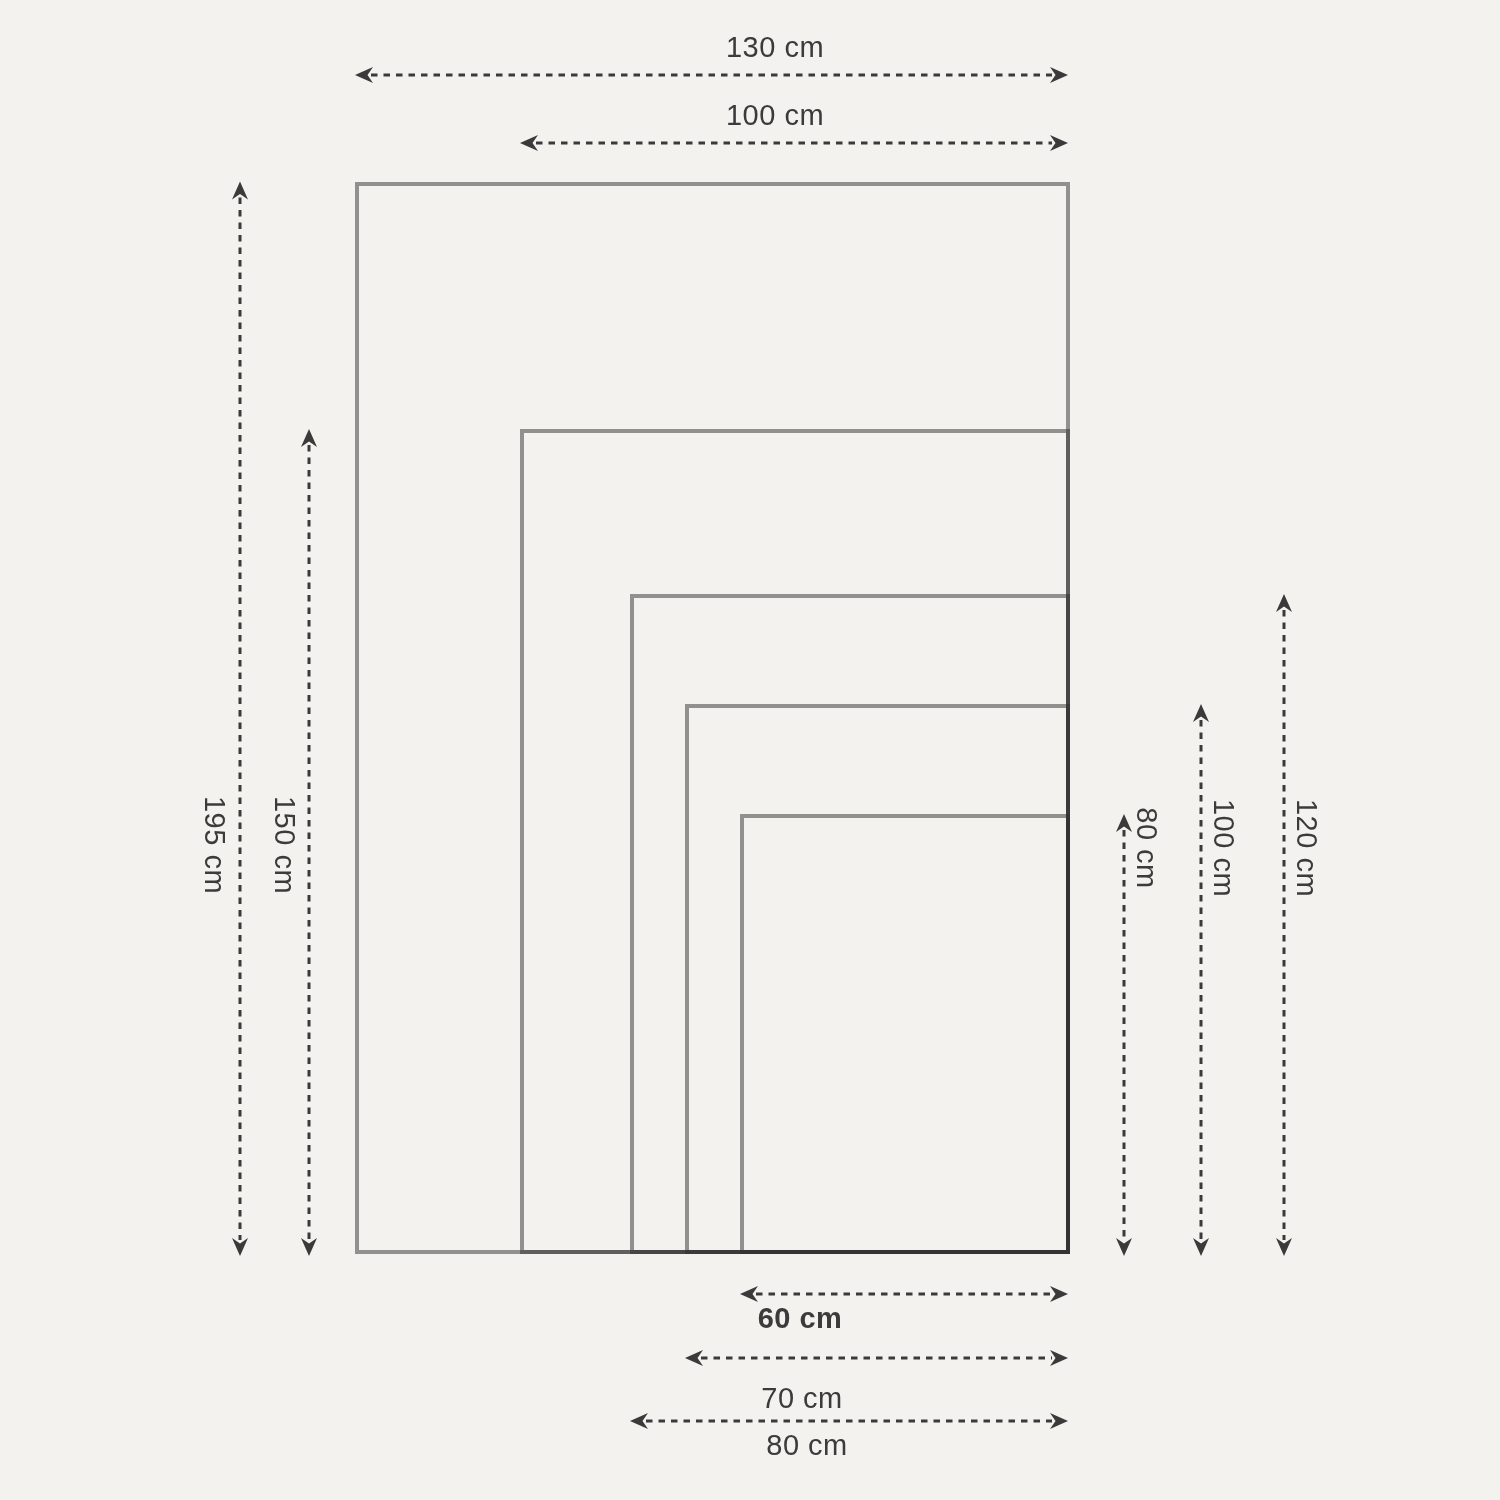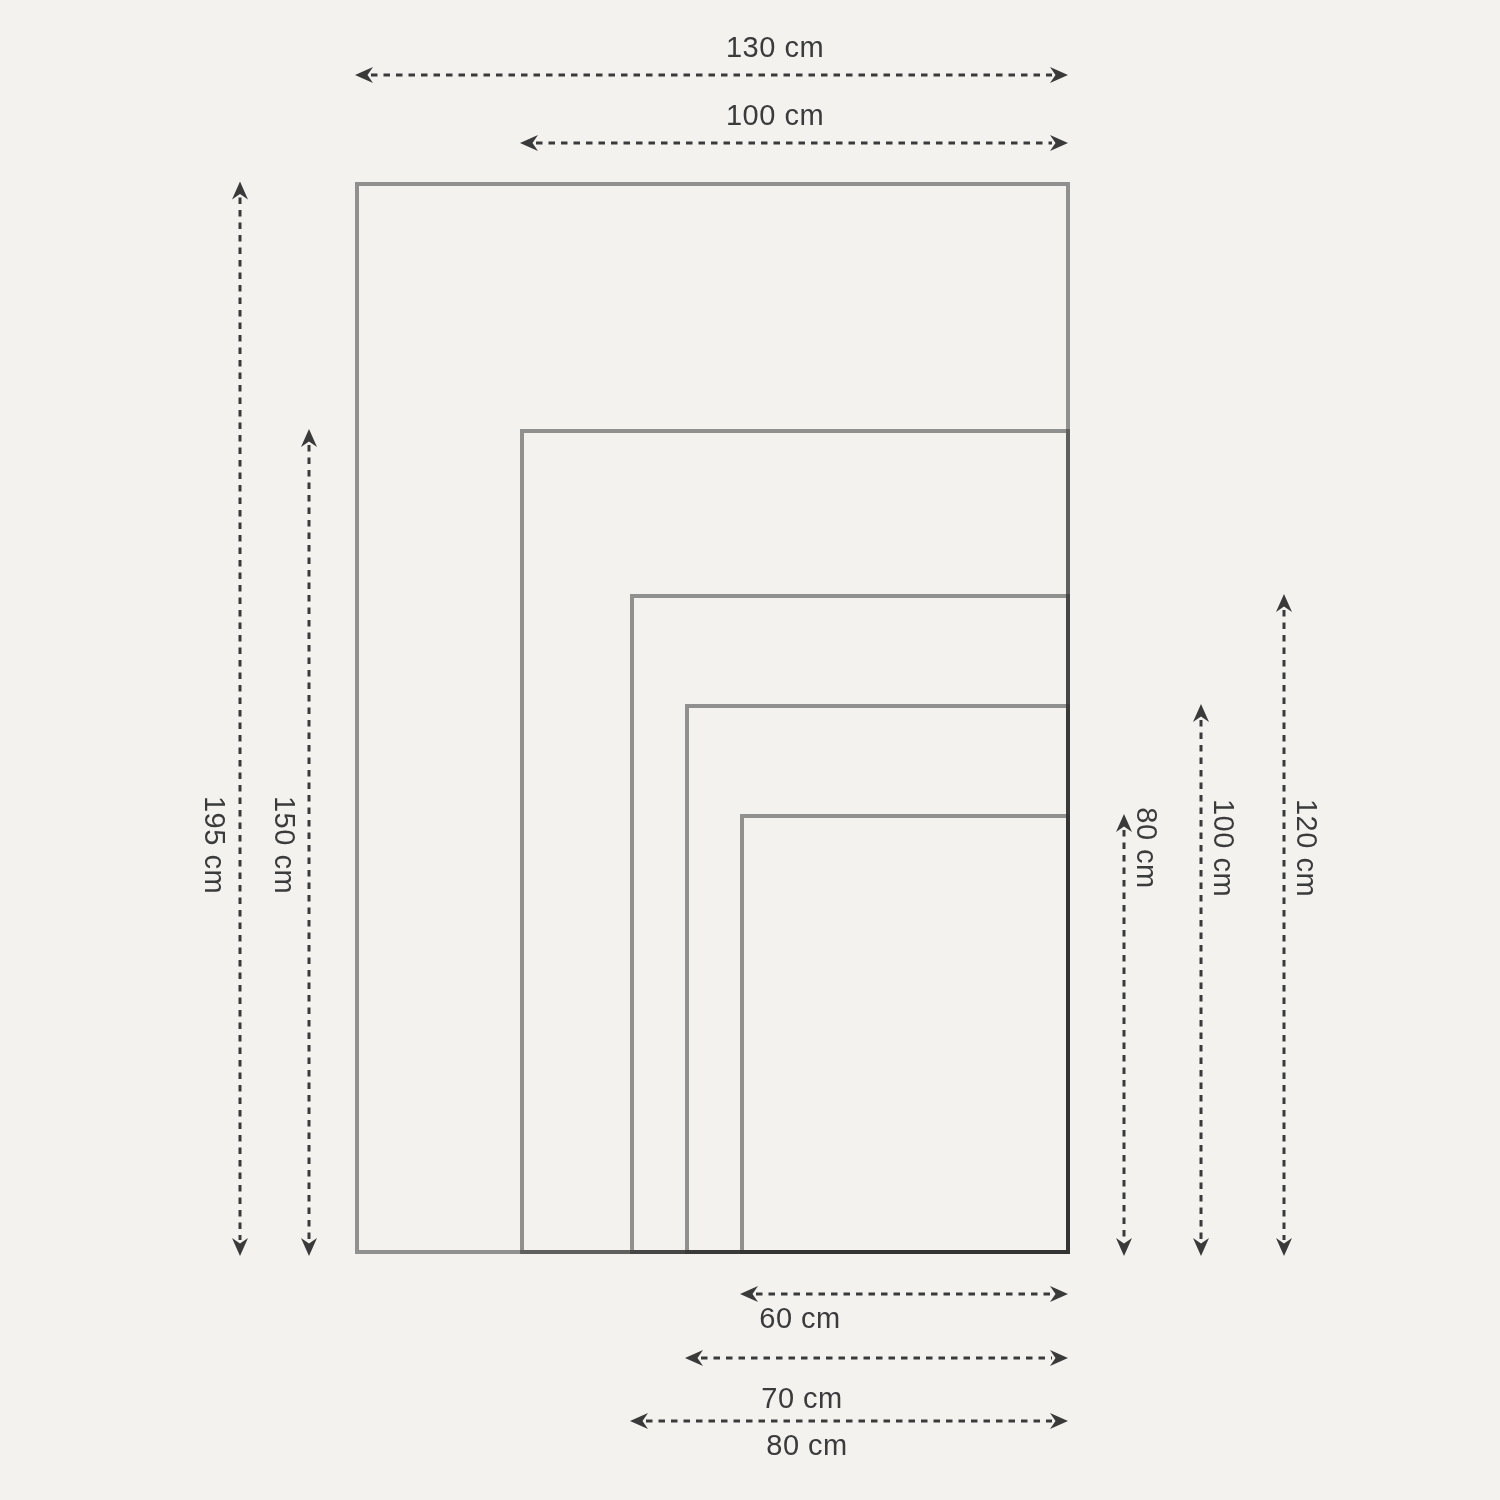--- a/index.html
+++ b/index.html
@@ -104,17 +104,17 @@
       </g>
     </svg>
   <div id="labels">
       <div class="dim-label" style="left: 775px; top: 47px; color: rgb(59, 59, 59);">130 cm</div>
       <div class="dim-label" style="left: 775px; top: 115px; color: rgb(59, 59, 59);">100 cm</div>
       <div class="dim-label vertical" style="left: 214px; top: 845px; color: rgb(59, 59, 59);">195 cm</div>
       <div class="dim-label vertical" style="left: 284px; top: 845px; color: rgb(59, 59, 59);">150 cm</div>
       <div class="dim-label vertical" style="left: 1146px; top: 848px; color: rgb(59, 59, 59);">80 cm</div>
       <div class="dim-label vertical" style="left: 1223px; top: 848px; color: rgb(59, 59, 59);">100 cm</div>
       <div class="dim-label vertical" style="left: 1306px; top: 848px; color: rgb(59, 59, 59);">120 cm</div>
-      <div class="dim-label" style="left: 800px; top: 1318px; color: rgb(59, 59, 59);">60 cm</div>
+      <div class="dim-label" style="left: 800px; top: 1318px; color: rgb(59, 59, 59); font-weight: bold;">60 cm</div>
       <div class="dim-label" style="left: 802px; top: 1382px; color: rgb(59, 59, 59); margin-top: 16px;">70 cm</div>
       <div class="dim-label" style="left: 807px; top: 1445px; color: rgb(59, 59, 59);">80 cm</div>
     </div>
 </div>
 
 </body></html>

